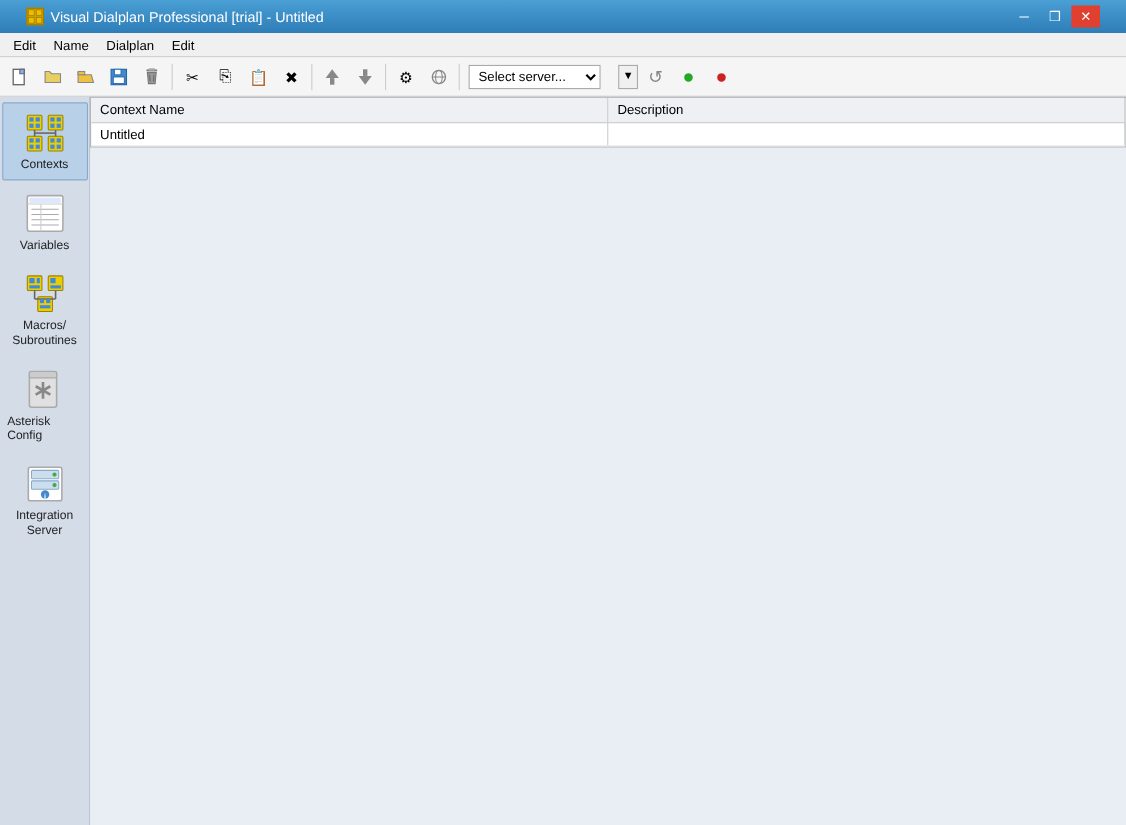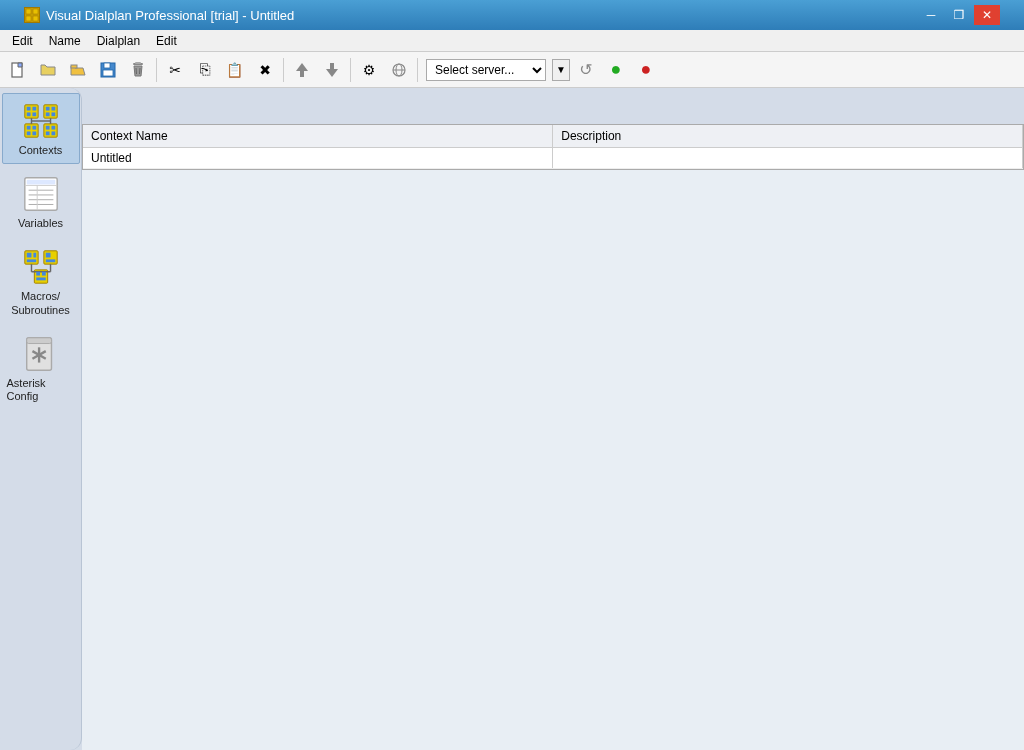--- a/index.html
+++ b/index.html
@@ -54,21 +54,21 @@
       border-bottom: 1px solid #ccc;
       gap: 2px;
     }
     .tb-btn {
       width: 28px; height: 28px; display: flex; align-items: center; justify-content: center;
       border: 1px solid transparent; cursor: pointer; background: transparent; font-size: 14px;
       border-radius: 2px;
     }
     .tb-sep { width: 1px; height: 24px; background: #ccc; margin: 0 2px; }
     .server-select-area {
-      display: flex; align-items: center; gap: 6px; margin-left: 4px;
+      display: flex; align-items: center; gap: 16px; margin-left: 4px;
     }
     .server-select {
       border: 1px solid #aaa; background: white; height: 22px; padding: 0 4px;
       font-size: 12px; min-width: 120px;
     }
     .server-dropdown-btn {
       width: 18px; height: 22px; border: 1px solid #aaa; background: #f0f0f0;
       display: flex; align-items: center; justify-content: center; cursor: pointer; font-size: 10px;
     }
     .status-green { color: #22aa22; font-size: 18px; }
@@ -84,21 +84,20 @@
     
     .sidebar {
       width: 82px;
       background: #d4dce8;
       display: flex;
       flex-direction: column;
       align-items: center;
       padding: 4px 0;
       gap: 0;
       border-right: 1px solid #b8c4d4;
-      border-radius: 12px;
     }
     .sidebar-item {
       width: 78px;
       display: flex;
       flex-direction: column;
       align-items: center;
       padding: 6px 4px;
       cursor: pointer;
       border: 1px solid transparent;
       border-radius: 2px;
@@ -117,21 +116,20 @@
     
     .icon-contexts svg, .icon-variables svg, .icon-macros svg,
     .icon-asterisk svg, .icon-asr svg, .icon-integration svg { width: 40px; height: 40px; }
 
     
     .content-area {
       flex: 1;
       background: #e8eef4;
       display: flex;
       flex-direction: column;
-      margin-top: 36px;
     }
     .content-table {
       width: 100%;
       border-collapse: collapse;
       background: white;
     }
     .content-table th {
       background: #eef0f4;
       border-bottom: 1px solid #ccc;
       border-right: 1px solid #ccc;
@@ -357,20 +355,37 @@
             <line x1="-7" y1="-4" x2="7" y2="4" stroke="#888" stroke-width="2.5"></line>
             <line x1="-7" y1="4" x2="7" y2="-4" stroke="#888" stroke-width="2.5"></line>
           </g>
         </svg>
       </div>
       <span class="sidebar-label" style="text-align:left;">Asterisk
 Config</span>
     </div>
 
 
+    <div class="sidebar-item icon-integration">
+      <div class="sidebar-icon">
+        <svg width="42" height="42" viewBox="0 0 42 42">
+          <rect x="5" y="5" width="32" height="32" rx="2" fill="white" stroke="#aaa" stroke-width="1.5"></rect>
+
+          <rect x="8" y="8" width="26" height="8" rx="1" fill="#ccddee" stroke="#88aacc" stroke-width="1"></rect>
+          <rect x="8" y="18" width="26" height="8" rx="1" fill="#ccddee" stroke="#88aacc" stroke-width="1"></rect>
+          <circle cx="30" cy="12" r="2" fill="#44aa44"></circle>
+          <circle cx="30" cy="22" r="2" fill="#44aa44"></circle>
+
+          <circle cx="21" cy="31" r="4" fill="#4488cc"></circle>
+          <text x="21" y="35" text-anchor="middle" fill="white" font-size="7" font-weight="bold">i</text>
+        </svg>
+      </div>
+      <span class="sidebar-label" style="text-align:center;">Integration
+Server</span>
+    </div>
   </div>
 
   <div class="content-area">
     <div class="table-wrapper">
       <table class="content-table">
         <thead>
           <tr>
             <th style="width:50%">Context Name</th>
             <th style="width:50%">Description</th>
           </tr>

